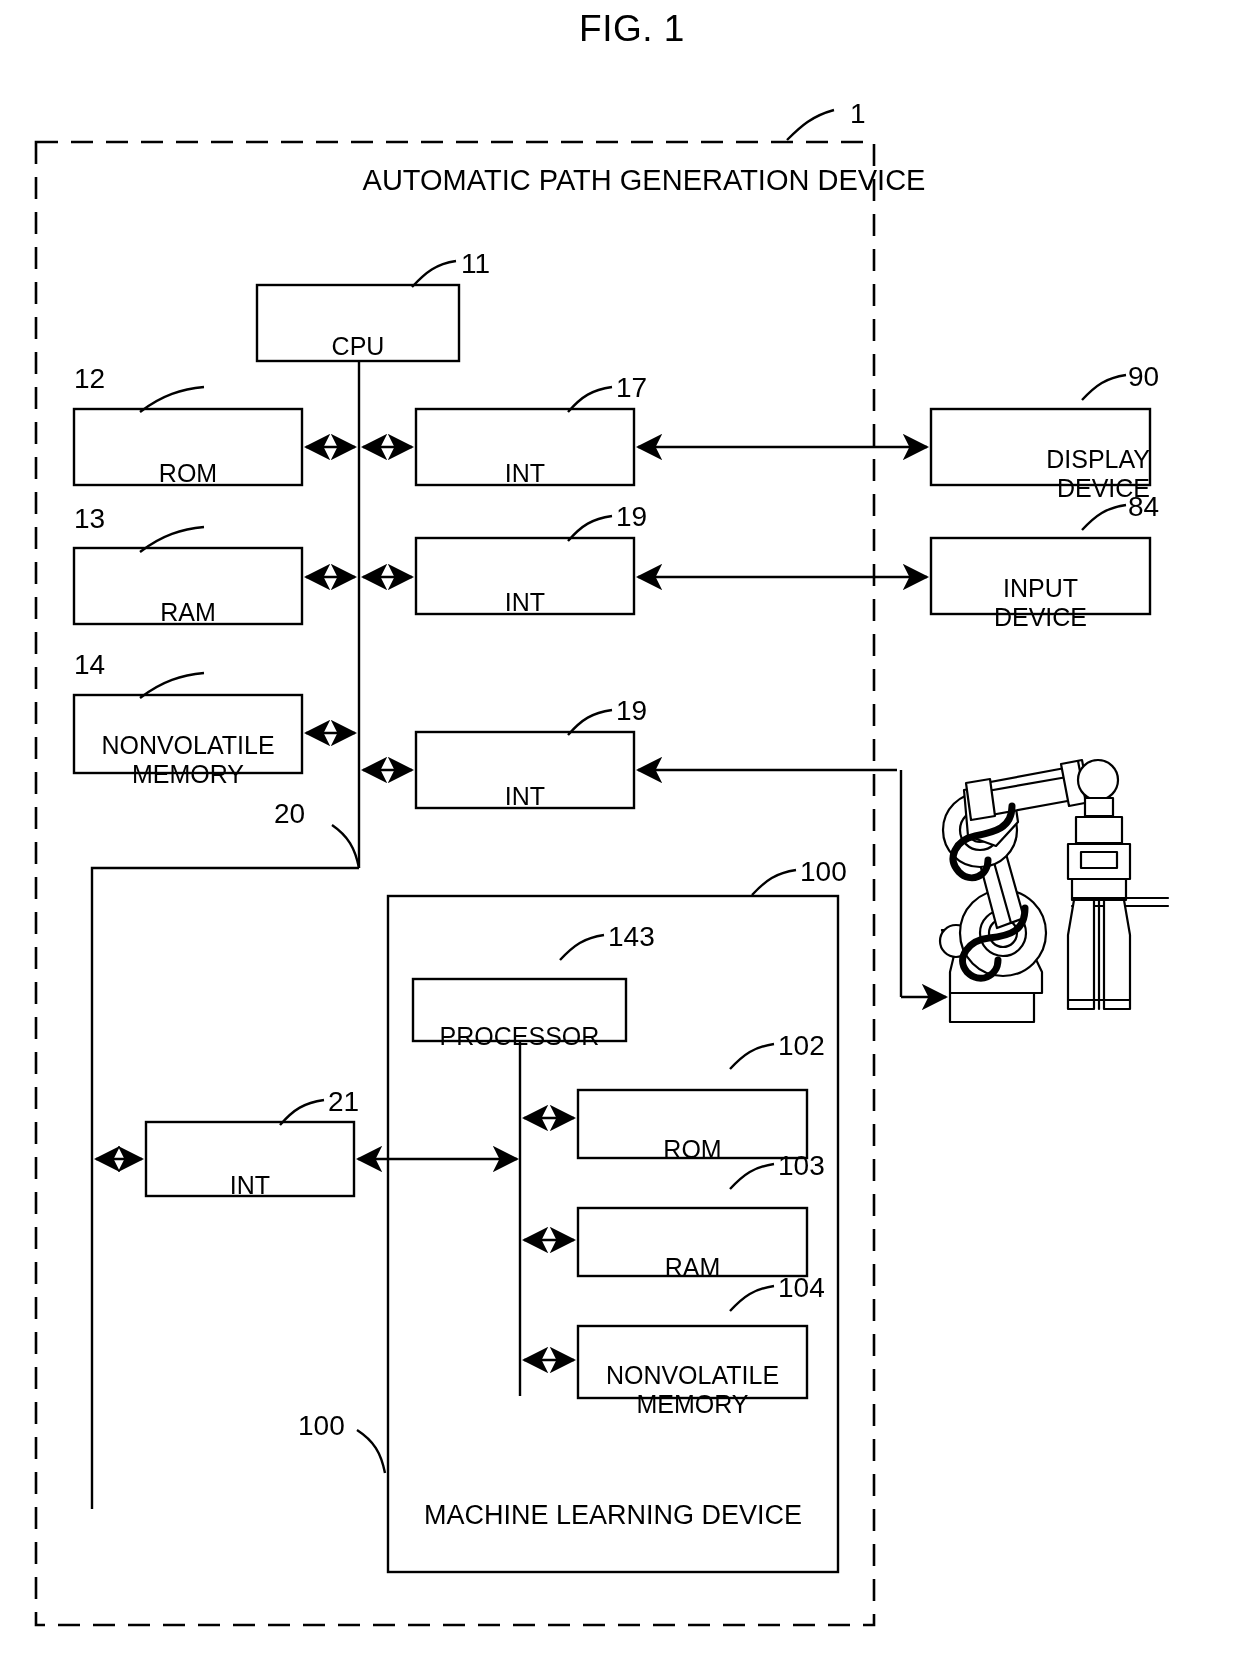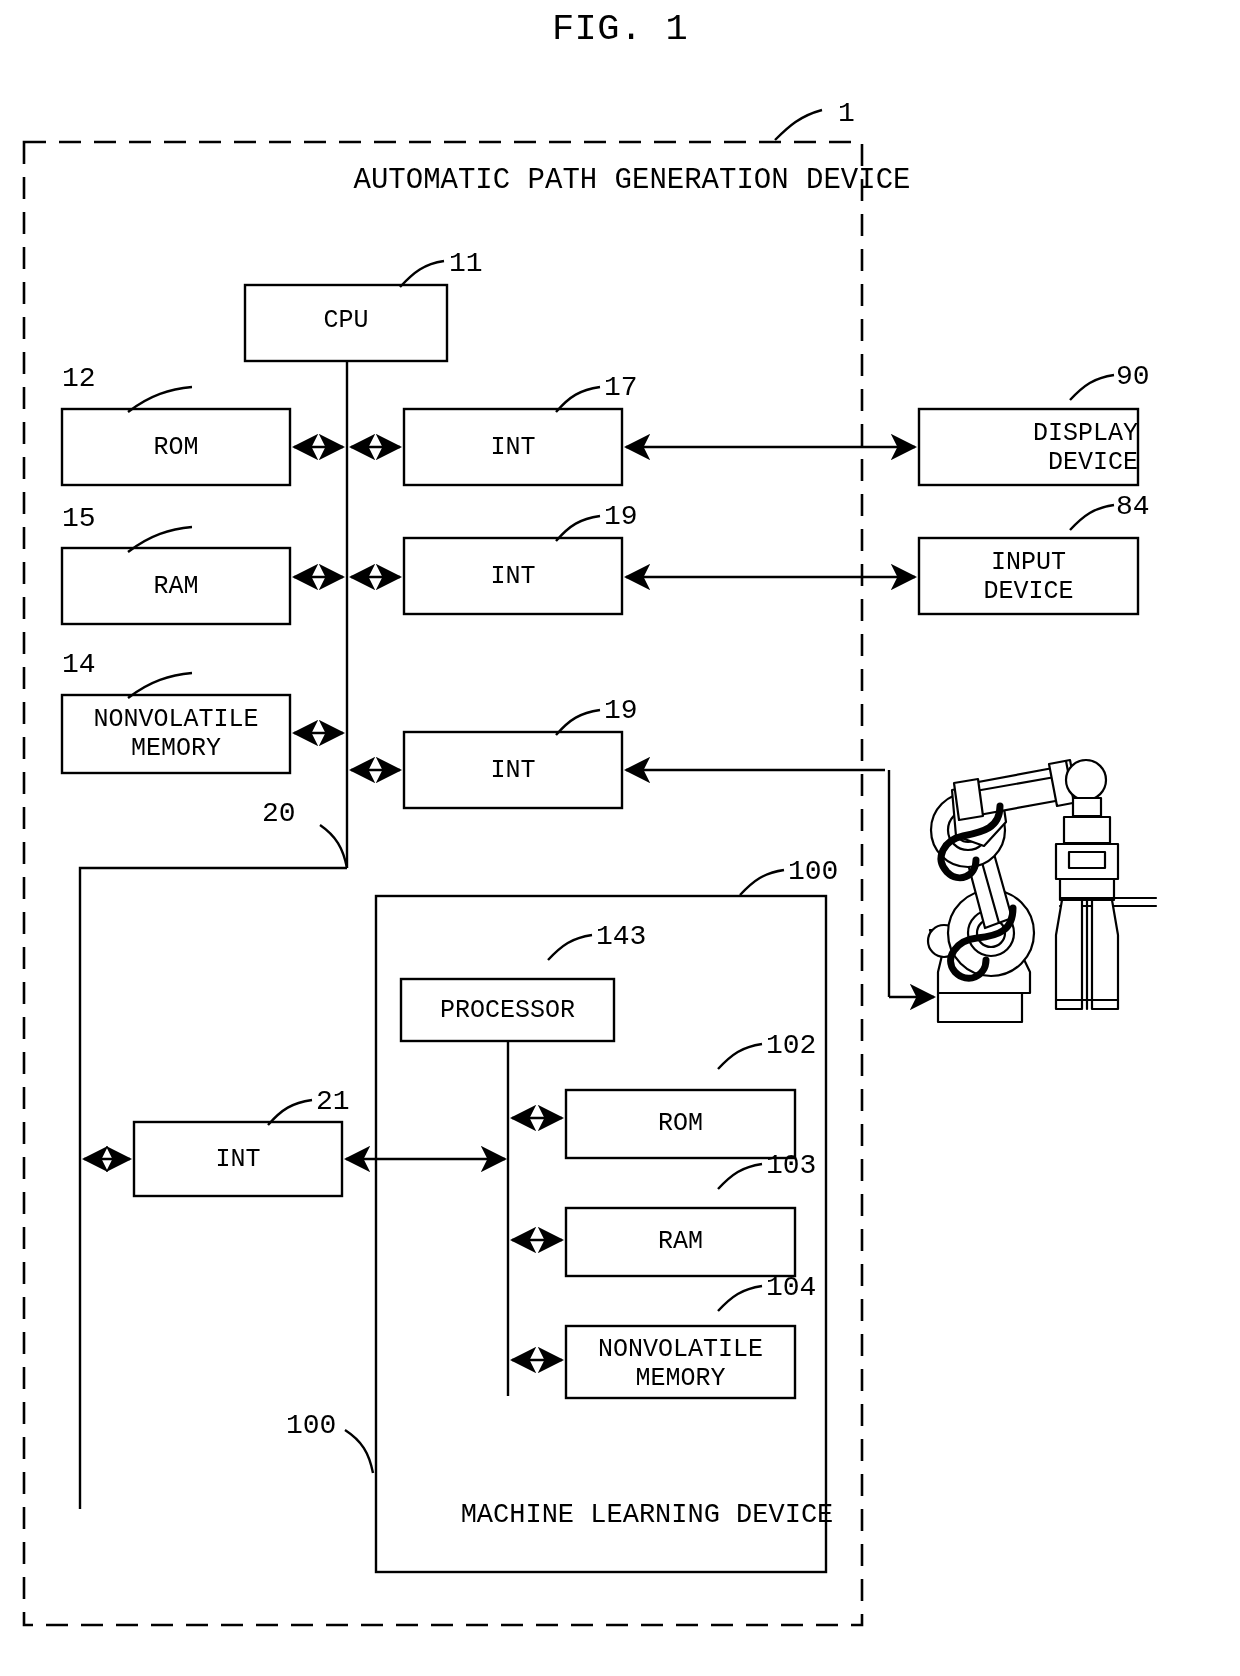--- a/index.html
+++ b/index.html
@@ -4,51 +4,51 @@
 <title>FIG. 1</title>
 <style>
   html,body{margin:0;padding:0;background:#ffffff;}
   body{
     width:1240px;height:1676px;
     font-family:"Liberation Sans", sans-serif;
     color:#000;
     position:relative;
     overflow:hidden;
   }
-  #root{position:absolute;left:0;top:0;width:1032px;height:1676px;font-family:Liberation Mono, monospace;}
+  #root{position:absolute;left:12px;top:0;width:1032px;height:1676px;}
   svg.layer{position:absolute;left:0;top:0;width:1240px;height:1676px;overflow:visible;}
   .fig-title{
     position:absolute;
     left:0;top:8px;width:1240px;
     text-align:center;
     font-size:37px;
     letter-spacing:0.5px;
   }
   .blk-label{
     position:absolute;
     text-align:center;
     font-size:25px;
     line-height:29px;
     white-space:pre-line;
     pointer-events:none;
+    margin-top:26px;
   }
   .ref-num{
     position:absolute;
     font-size:28px;
     line-height:28px;
   }
   .outer-title{
     position:absolute;
     font-size:29px;
     left:0;width:1240px;text-align:center;padding-left:12px;
   }
   .ml-title{
     position:absolute;
     font-size:27px;
-    margin-left:46px;
   }
 </style>
 </head>
 <body>
 
 <div id="root">
 
   <div class="fig-title">FIG. 1</div>
 
   <svg class="layer" viewBox="0 0 1240 1676">
@@ -195,21 +195,21 @@
 DEVICE</div>
   <div class="blk-label" style="left:401px;top:996px;width:213px;">PROCESSOR</div>
   <div class="blk-label" style="left:566px;top:1109px;width:229px;">ROM</div>
   <div class="blk-label" style="left:566px;top:1227px;width:229px;">RAM</div>
   <div class="blk-label" style="left:566px;top:1335px;width:229px;">NONVOLATILE
 MEMORY</div>
 
   <div class="ref-num" style="left:838px;top:100px;">1</div>
   <div class="ref-num" style="left:449px;top:250px;">11</div>
   <div class="ref-num" style="left:62px;top:365px;">12</div>
-  <div class="ref-num" style="left:62px;top:505px;">15</div>
+  <div class="ref-num" style="left:62px;top:505px;">13</div>
   <div class="ref-num" style="left:62px;top:651px;text-align:right;">14</div>
   <div class="ref-num" style="left:604px;top:374px;text-align:right;">17</div>
   <div class="ref-num" style="left:604px;top:503px;">19</div>
   <div class="ref-num" style="left:604px;top:697px;">19</div>
   <div class="ref-num" style="left:262px;top:800px;">20</div>
   <div class="ref-num" style="left:316px;top:1088px;">21</div>
   <div class="ref-num" style="left:1116px;top:363px;">90</div>
   <div class="ref-num" style="left:1116px;top:493px;">84</div>
   <div class="ref-num" style="left:788px;top:858px;">100</div>
   <div class="ref-num" style="left:596px;top:923px;">143</div>

